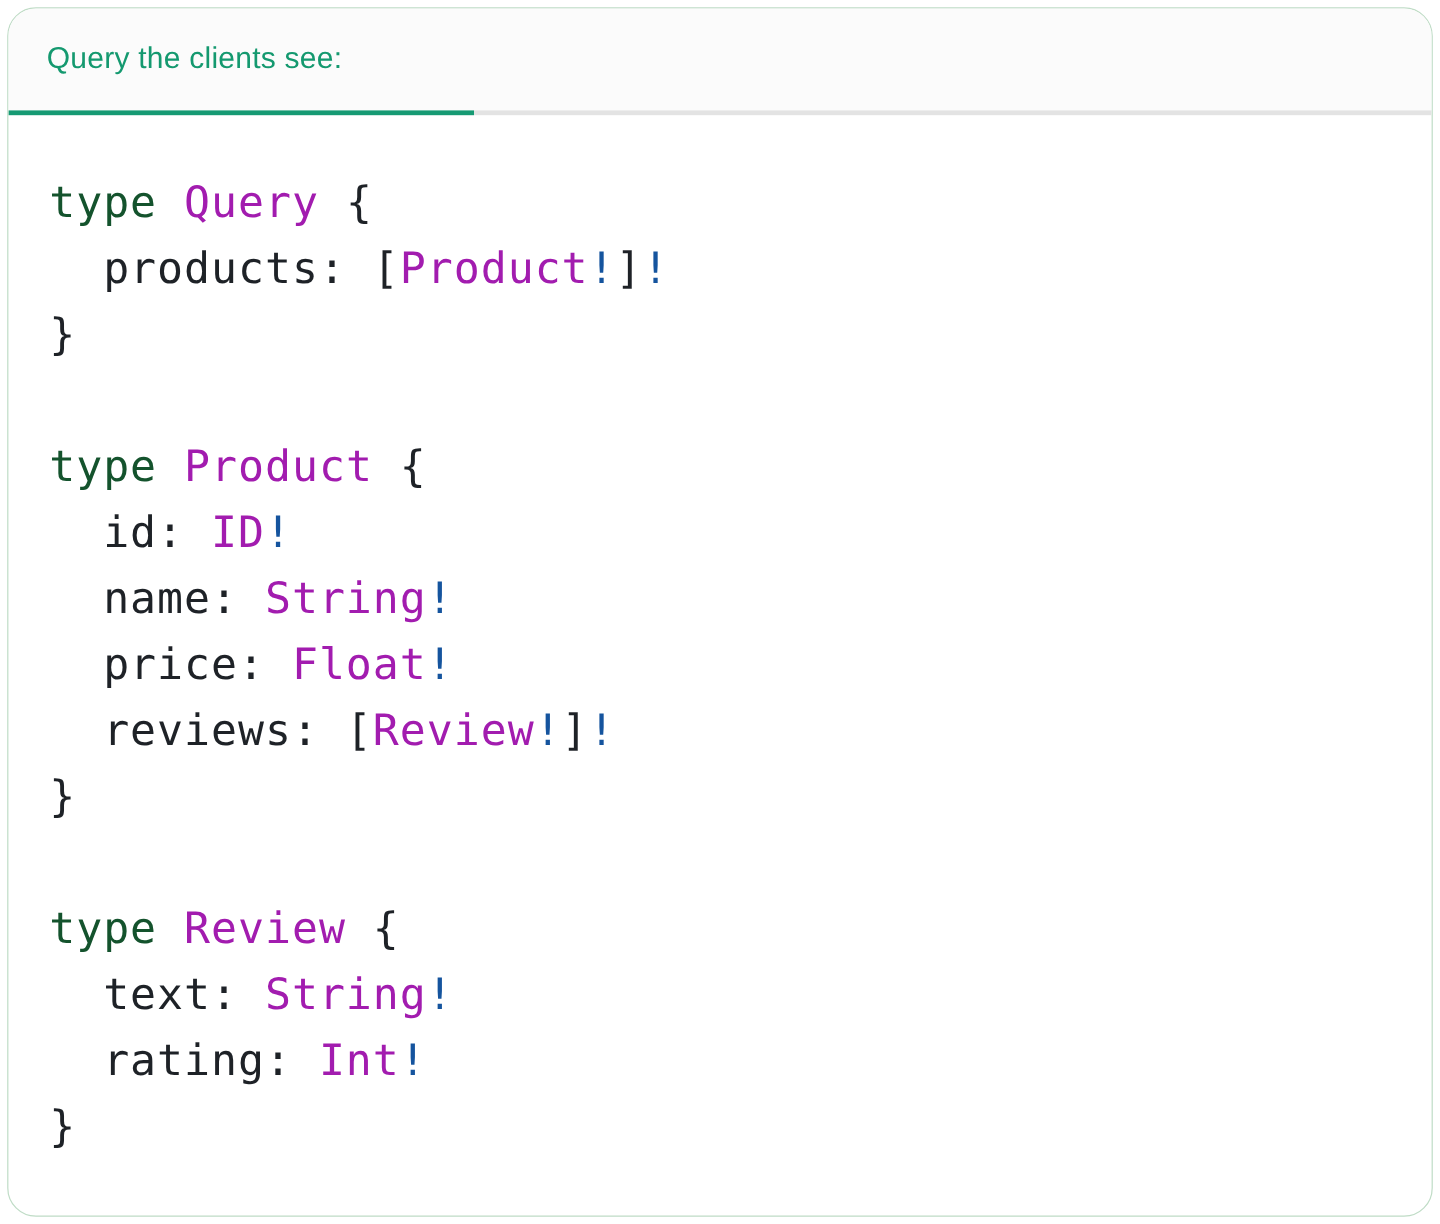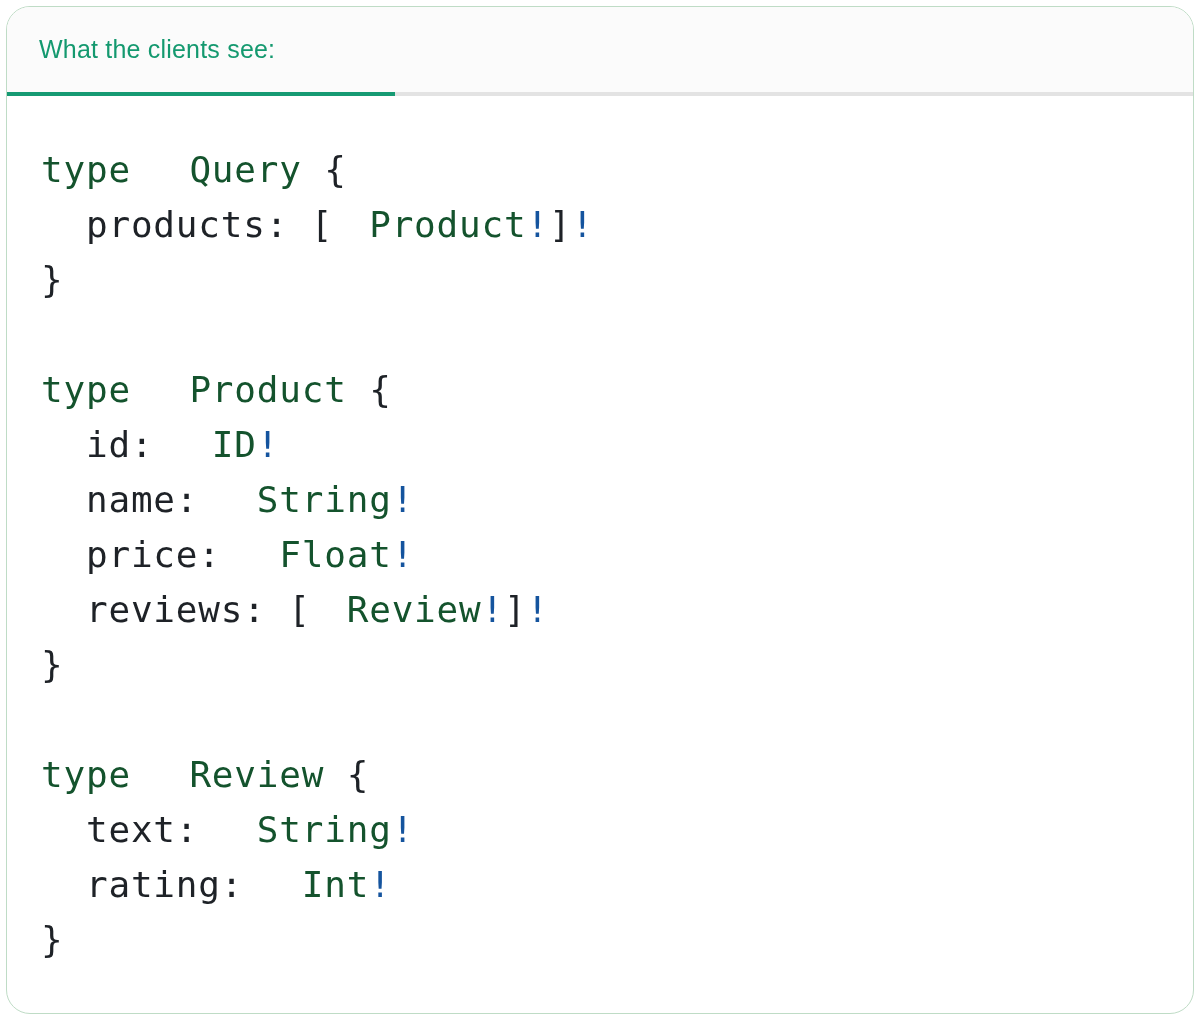--- a/index.html
+++ b/index.html
@@ -54,28 +54,28 @@
     font-family: "DejaVu Sans Mono", "Liberation Mono", monospace;
     font-size: 36px;
     line-height: 55px;
     letter-spacing: 0.8px;
     color: #1e2227;
     white-space: pre;
   }
   .code-line { height: 55px; }
   .tok-pl   { color: #1e2227; }
   .tok-kw   { color: #14532d; }
-  .tok-ty   { color: #14532d; margin-left: 36px; }
+  .tok-ty   { color: #a21caf; }
   .tok-bang { color: #15549e; }
 </style>
 </head>
 <body>
 
 <div class="card">
   <div class="card-header">
-    <span class="header-label">What the clients see:</span>
+    <span class="header-label">Query the clients see:</span>
   </div>
   <div class="header-divider">
     <div class="divider-active"></div>
     <div class="divider-rest"></div>
   </div>
   <pre class="code"><code id="code-root"><div class="code-line"><span class="tok-kw">type</span><span class="tok-pl"> </span><span class="tok-ty">Query</span><span class="tok-pl"> {</span></div><div class="code-line"><span class="tok-pl">  products: [</span><span class="tok-ty">Product</span><span class="tok-bang">!</span><span class="tok-pl">]</span><span class="tok-bang">!</span></div><div class="code-line"><span class="tok-pl">}</span></div><div class="code-line">&nbsp;</div><div class="code-line"><span class="tok-kw">type</span><span class="tok-pl"> </span><span class="tok-ty">Product</span><span class="tok-pl"> {</span></div><div class="code-line"><span class="tok-pl">  id: </span><span class="tok-ty">ID</span><span class="tok-bang">!</span></div><div class="code-line"><span class="tok-pl">  name: </span><span class="tok-ty">String</span><span class="tok-bang">!</span></div><div class="code-line"><span class="tok-pl">  price: </span><span class="tok-ty">Float</span><span class="tok-bang">!</span></div><div class="code-line"><span class="tok-pl">  reviews: [</span><span class="tok-ty">Review</span><span class="tok-bang">!</span><span class="tok-pl">]</span><span class="tok-bang">!</span></div><div class="code-line"><span class="tok-pl">}</span></div><div class="code-line">&nbsp;</div><div class="code-line"><span class="tok-kw">type</span><span class="tok-pl"> </span><span class="tok-ty">Review</span><span class="tok-pl"> {</span></div><div class="code-line"><span class="tok-pl">  text: </span><span class="tok-ty">String</span><span class="tok-bang">!</span></div><div class="code-line"><span class="tok-pl">  rating: </span><span class="tok-ty">Int</span><span class="tok-bang">!</span></div><div class="code-line"><span class="tok-pl">}</span></div></code></pre>
 </div>
 
 </body></html>

